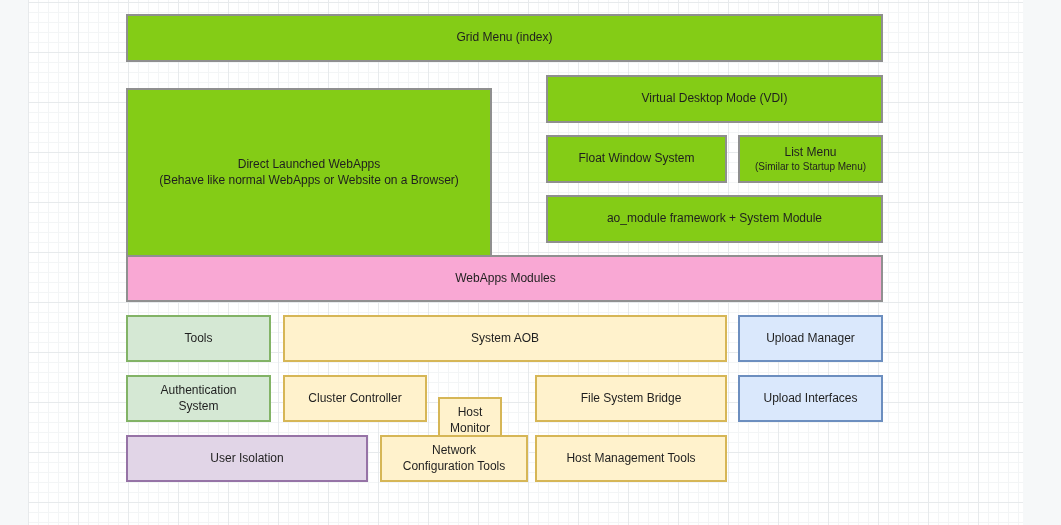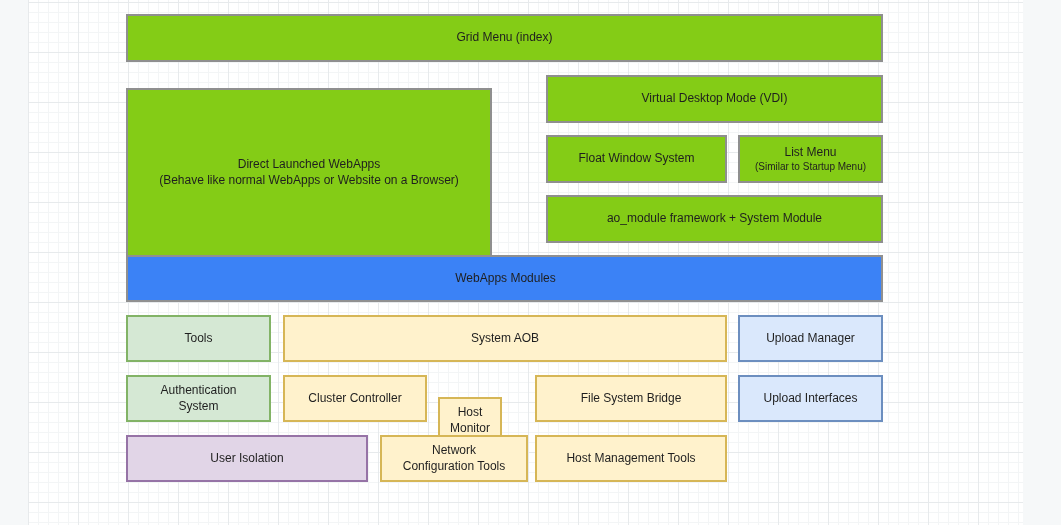--- a/index.html
+++ b/index.html
@@ -40,21 +40,21 @@
     text-align: center;
     font-size: 12px;
     line-height: 1.3;
     color: #1f1f1f;
     padding: 2px 6px;
   }
   .node .line { display: block; }
   .node .line.small { font-size: 10px; color: #1f1f1f; }
 
   .cream  { background: #84cc16; border: 2px solid #8f8f8f; }
-  .gray   { background: #3b82f6; border: 2px solid #909090; padding-left: 8px; }
+  .gray   { background: #f9a8d4; border: 2px solid #909090; padding-left: 8px; }
   .green  { background: #d5e8d4; border: 2px solid #82b366; }
   .yellow { background: #fff2cc; border: 2px solid #d6b656; }
   .blue   { background: #dae8fc; border: 2px solid #6c8ebf; }
   .purple { background: #e1d5e7; border: 2px solid #9673a6; align-items: center; }
 </style>
 </head>
 <body>
 
 <div class="stage">
 

